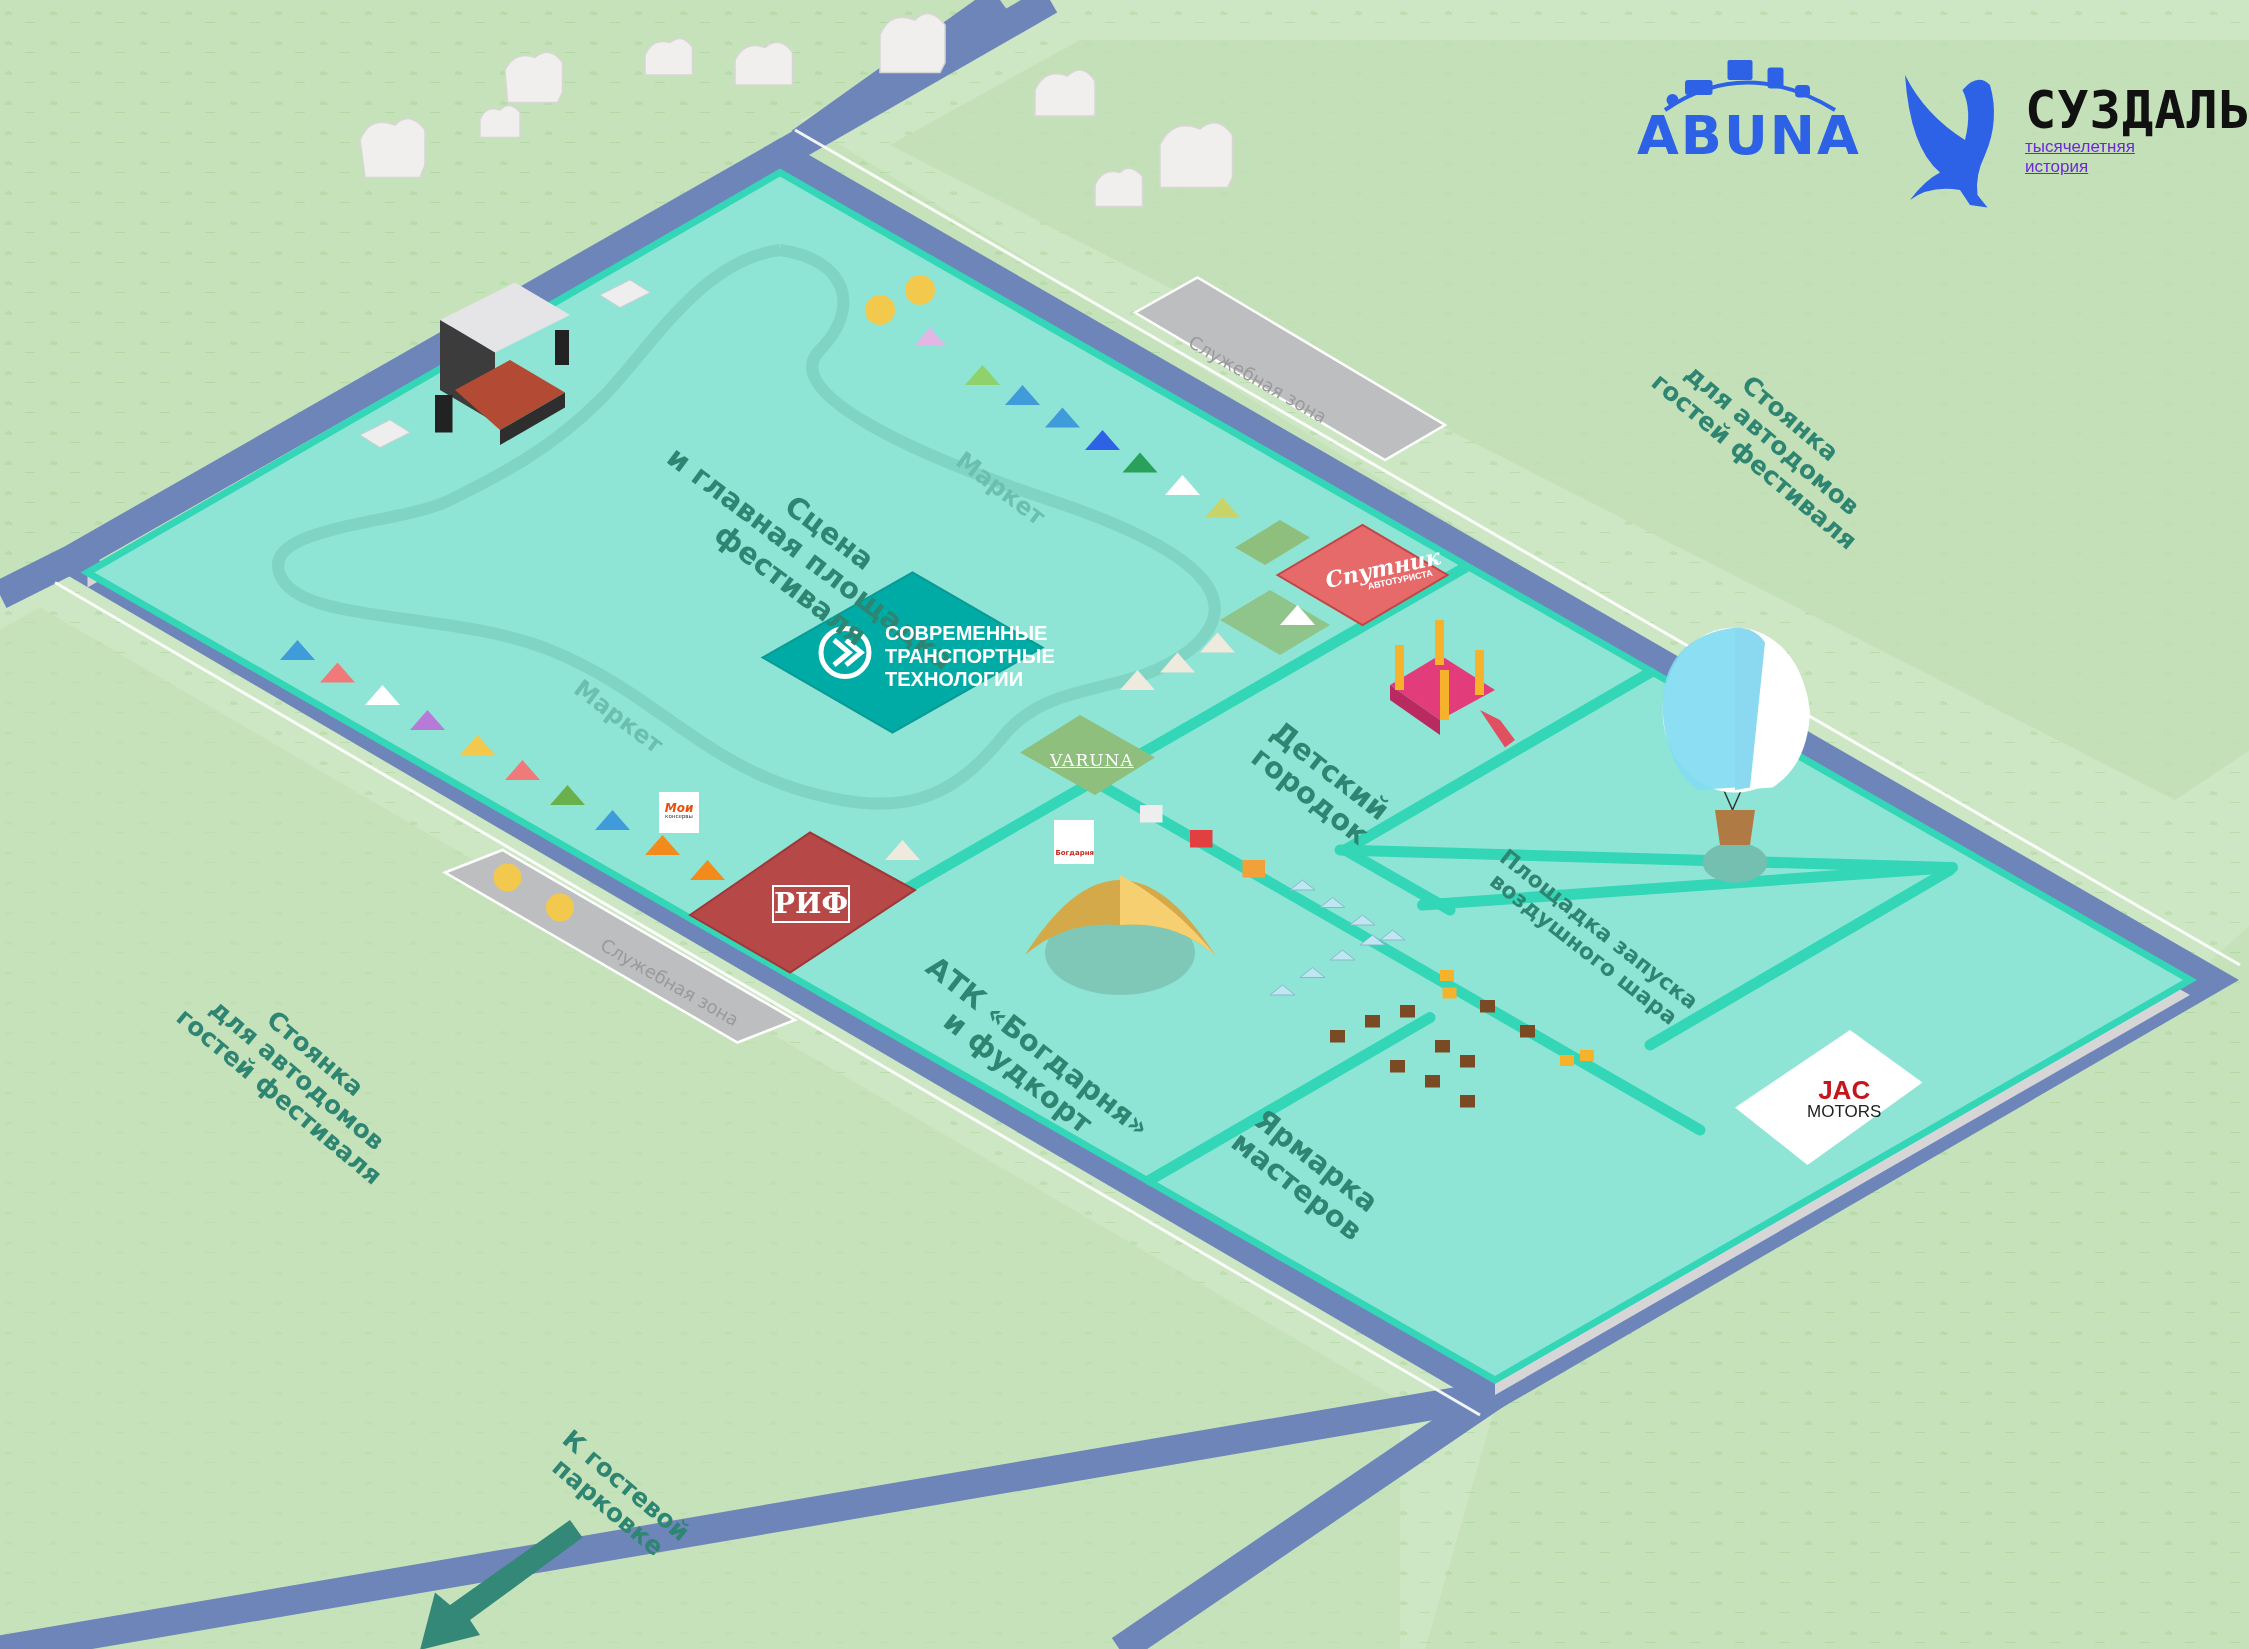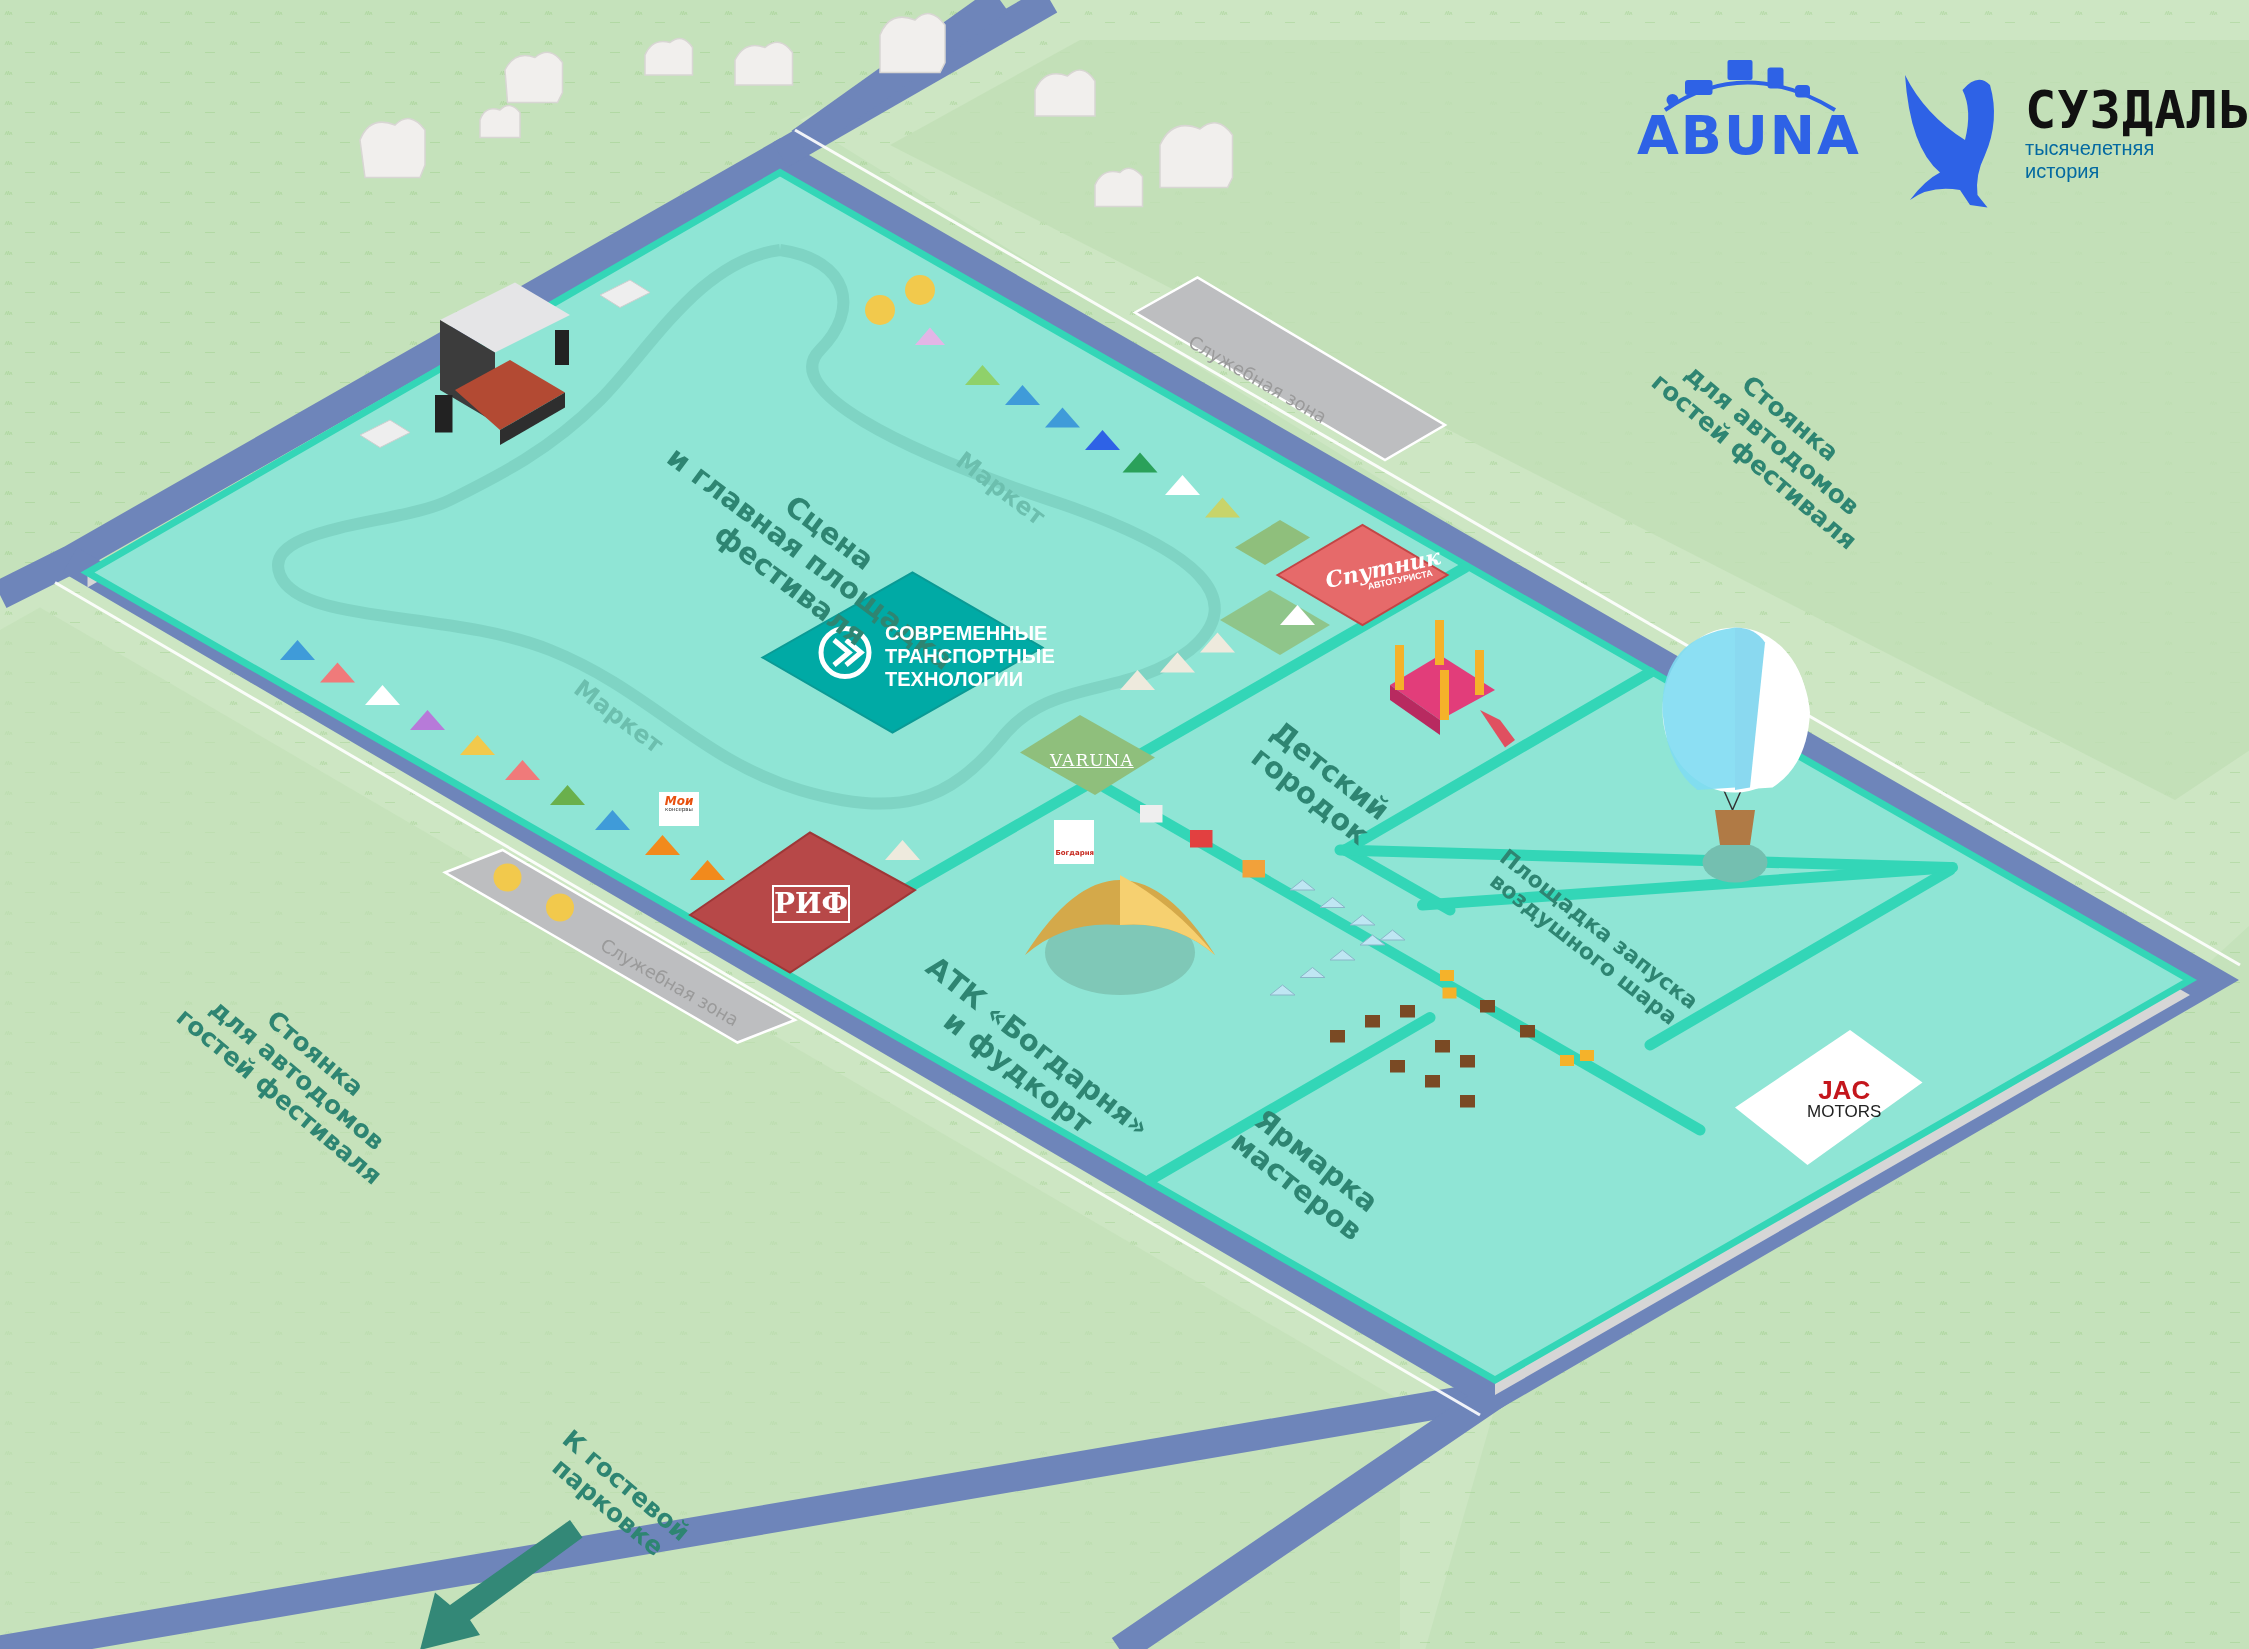--- a/index.html
+++ b/index.html
@@ -9,31 +9,31 @@
   .zone{font-size:29px;}
   .zone-sm{font-size:22px;}
   .faint{color:#6cbfae;font-size:24px;}
   .svc{color:#9a9a9a;font-size:18px;font-weight:normal;}
   .park{font-size:25px;color:#2e8572;}
   .logo-abuna{position:absolute;left:1637px;top:50px;width:220px;color:#2e62e6;font-weight:bold;font-family:"DejaVu Sans",sans-serif;}
   .logo-abuna .a1{font-size:54px;letter-spacing:2px;line-height:1;display:block;margin-top:59px;}
   .logo-abuna .a2{font-size:42px;line-height:1;display:block;letter-spacing:1px;}
   .logo-suzdal{position:absolute;left:1900px;top:70px;width:310px;height:120px;}
   .logo-suzdal .s1{position:absolute;left:125px;top:10px;font-size:52px;font-weight:bold;color:#111;letter-spacing:1px;font-family:"DejaVu Sans Mono",monospace;}
-  .logo-suzdal .s2{position:absolute;left:125px;top:67px;font-size:20px;color:#0369a1;line-height:1.15;font-family:"Liberation Sans",sans-serif;}
+  .logo-suzdal .s2{position:absolute;left:125px;top:67px;font-size:17px;color:#6d28d9;line-height:1.15;font-family:"Liberation Sans",sans-serif;text-decoration:underline;}
   .brand{position:absolute;color:#fff;font-weight:bold;text-align:left;}
   .ctt{left:885px;top:622px;font-size:20px;line-height:1.15;font-family:"Liberation Sans Narrow","Liberation Sans",sans-serif;}
   .rif{left:772px;top:885px;font-size:28px;font-family:"DejaVu Serif",serif;border:2.5px solid #fff;padding:0 0;line-height:1.2;}
   .varuna{left:1050px;top:750px;font-size:17px;font-family:"DejaVu Serif",serif;font-weight:normal;letter-spacing:1px;color:#fff;text-decoration:underline;}
   .sputnik{left:1325px;top:555px;font-size:22px;font-style:italic;font-family:"DejaVu Serif",serif;transform:rotate(-12deg);}
   .sputnik small{display:block;font-size:9px;font-style:normal;font-family:"Liberation Sans",sans-serif;margin-left:40px;margin-top:-3px;}
   .jac{left:1807px;top:1077px;text-align:center;}
   .jac .j1{color:#c4161c;font-size:26px;font-weight:bold;line-height:1;font-family:"Liberation Sans",sans-serif;}
   .jac .j2{color:#222;font-size:17px;font-weight:normal;line-height:1.1;font-family:"Liberation Sans",sans-serif;}
-  .moi{left:659px;top:792px;width:40px;height:31px;background:#fff;color:#e8500e;font-size:12px;font-style:italic;text-align:center;line-height:1;padding-top:3px;}
+  .moi{left:659px;top:792px;width:40px;height:31px;background:#fff;color:#e8500e;font-size:12px;font-style:italic;text-align:center;line-height:1;padding-top:10px;}
   .moi small{display:block;color:#333;font-style:normal;font-size:5.5px;font-weight:normal;}
   .bog{left:1054px;top:820px;width:40px;height:44px;background:#fff;color:#c6271d;font-size:7px;text-align:right;padding-top:29px;box-sizing:border-box;}
 </style>
 </head>
 <body>
 
 <svg class="map" viewBox="0 0 4500 3300" xmlns="http://www.w3.org/2000/svg">
   <defs>
     <pattern id="grass" width="90" height="60" patternUnits="userSpaceOnUse">
       <rect width="90" height="60" fill="#c5e2bb"></rect>

